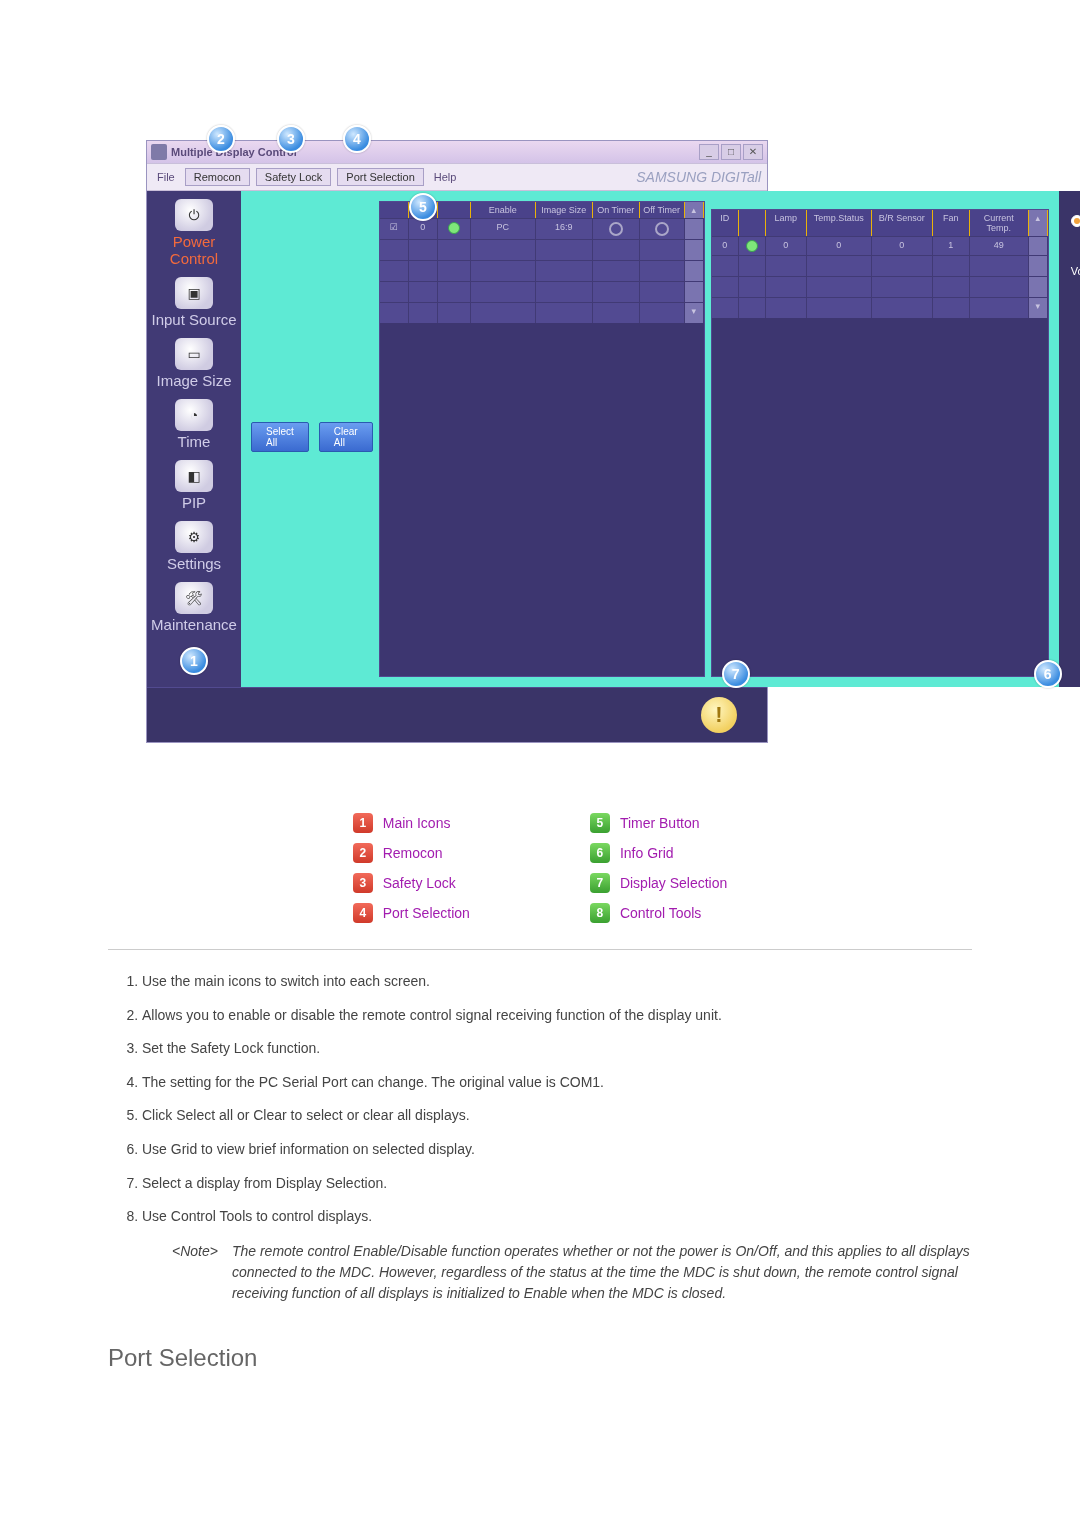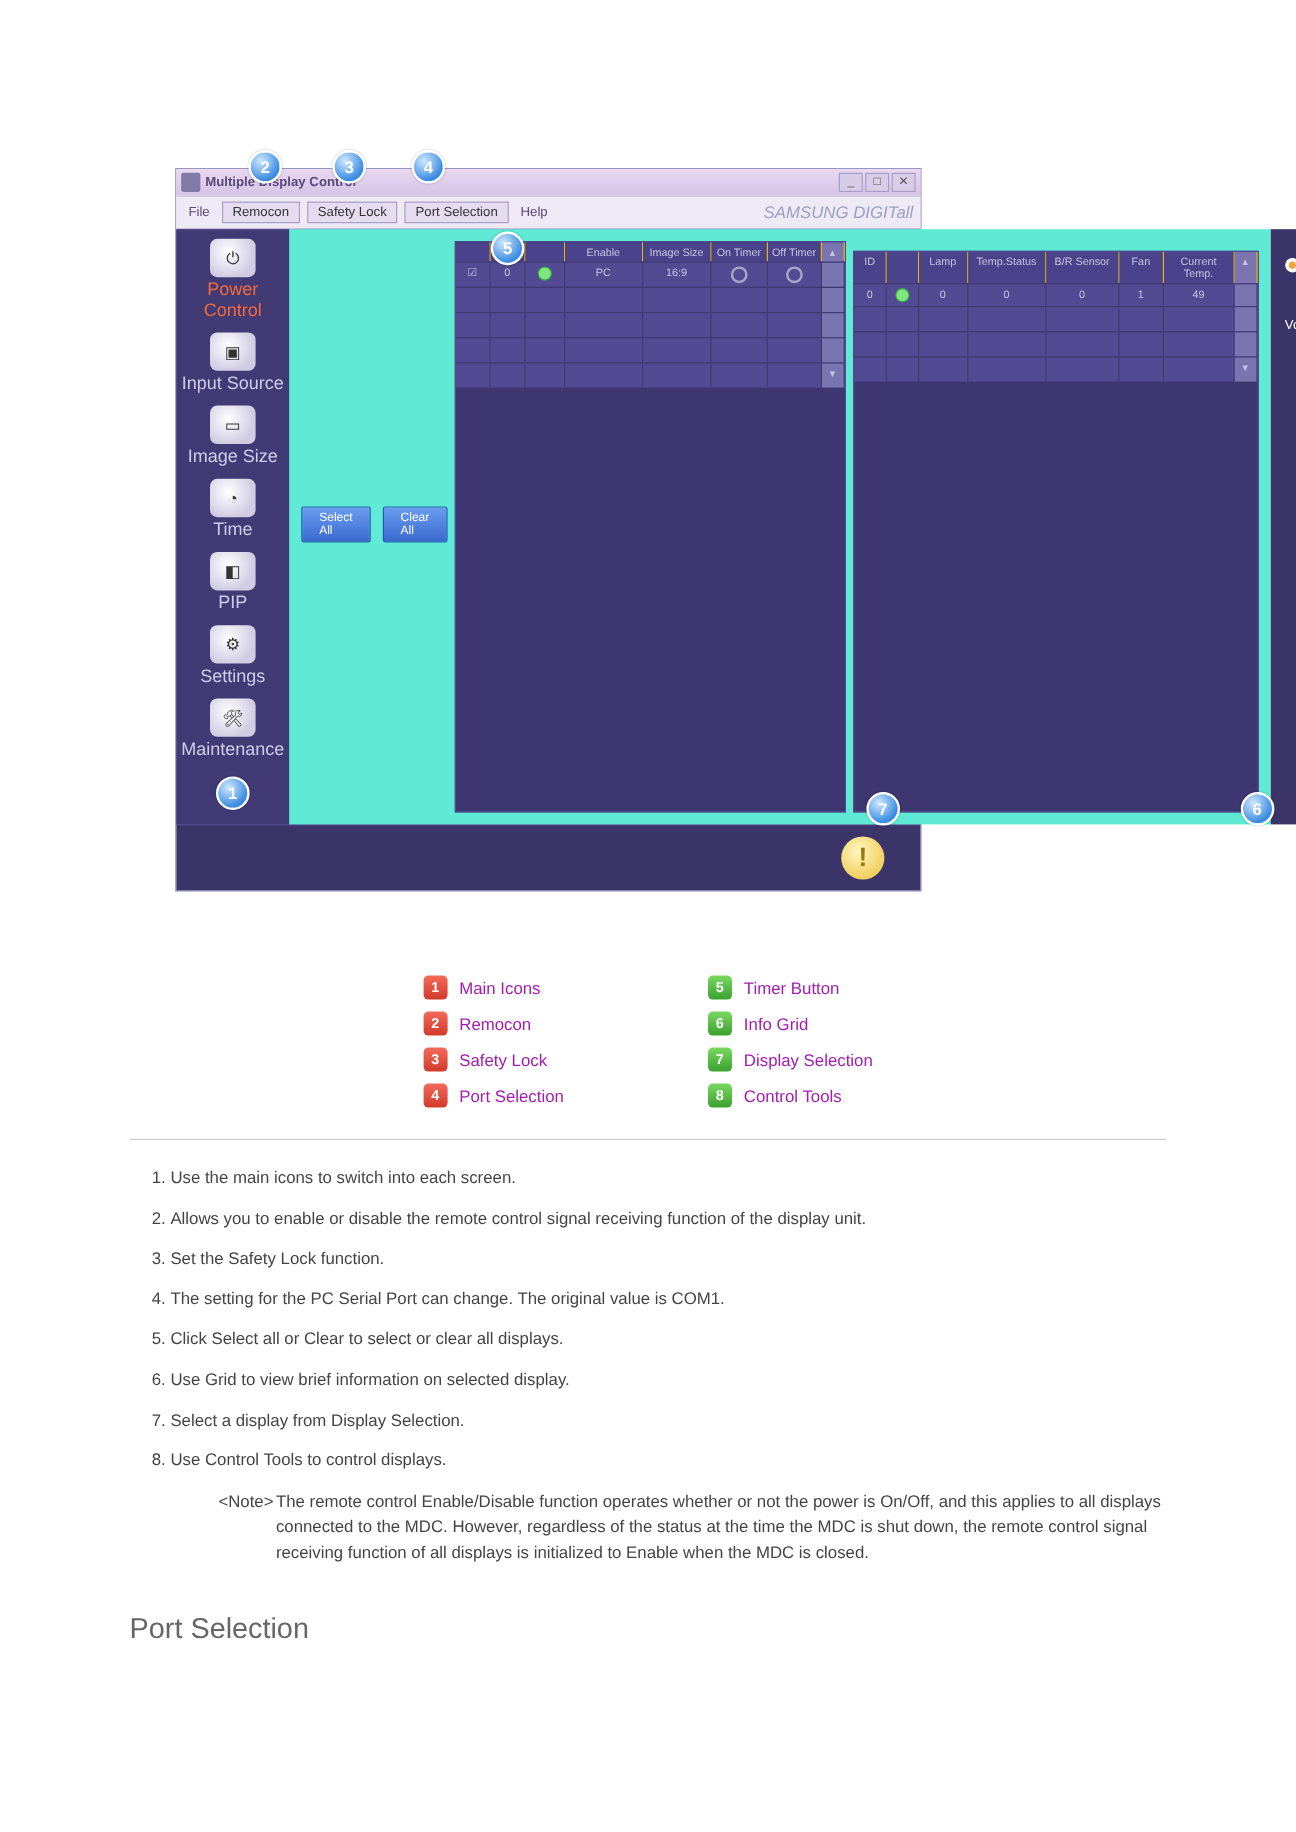--- a/index.html
+++ b/index.html
@@ -169,21 +169,21 @@
     font-size:12px; font-weight:bold; color:#fff;
   }
   .badge.red { background:linear-gradient(#f26a5a,#d03a2a); }
   .badge.green { background:linear-gradient(#7ad860,#3aa030); }
   .legend-text { color:#a21caf; font-size:14px; }
 
   hr.div { border:none; border-top:1px solid #ccc; margin:0 0 22px; }
 
   ol.instructions { margin:0 0 30px 0; padding-left:34px; }
   ol.instructions > li { margin-bottom:14px; line-height:1.4; color:#444; }
-  .note-block { margin-left:40px; margin-top:14px; display:flex; gap:2px; line-height:1.5; }
+  .note-block { margin-left:30px; margin-top:14px; display:flex; gap:14px; line-height:1.5;font-style:italic; }
   .note-label { white-space:nowrap; }
 
   h2.port { font-size:24px; color:#666; font-weight:normal; margin-top:40px; }
 </style>
 </head>
 <body>
 
 <div class="page">
 
   <div class="app-frame">

